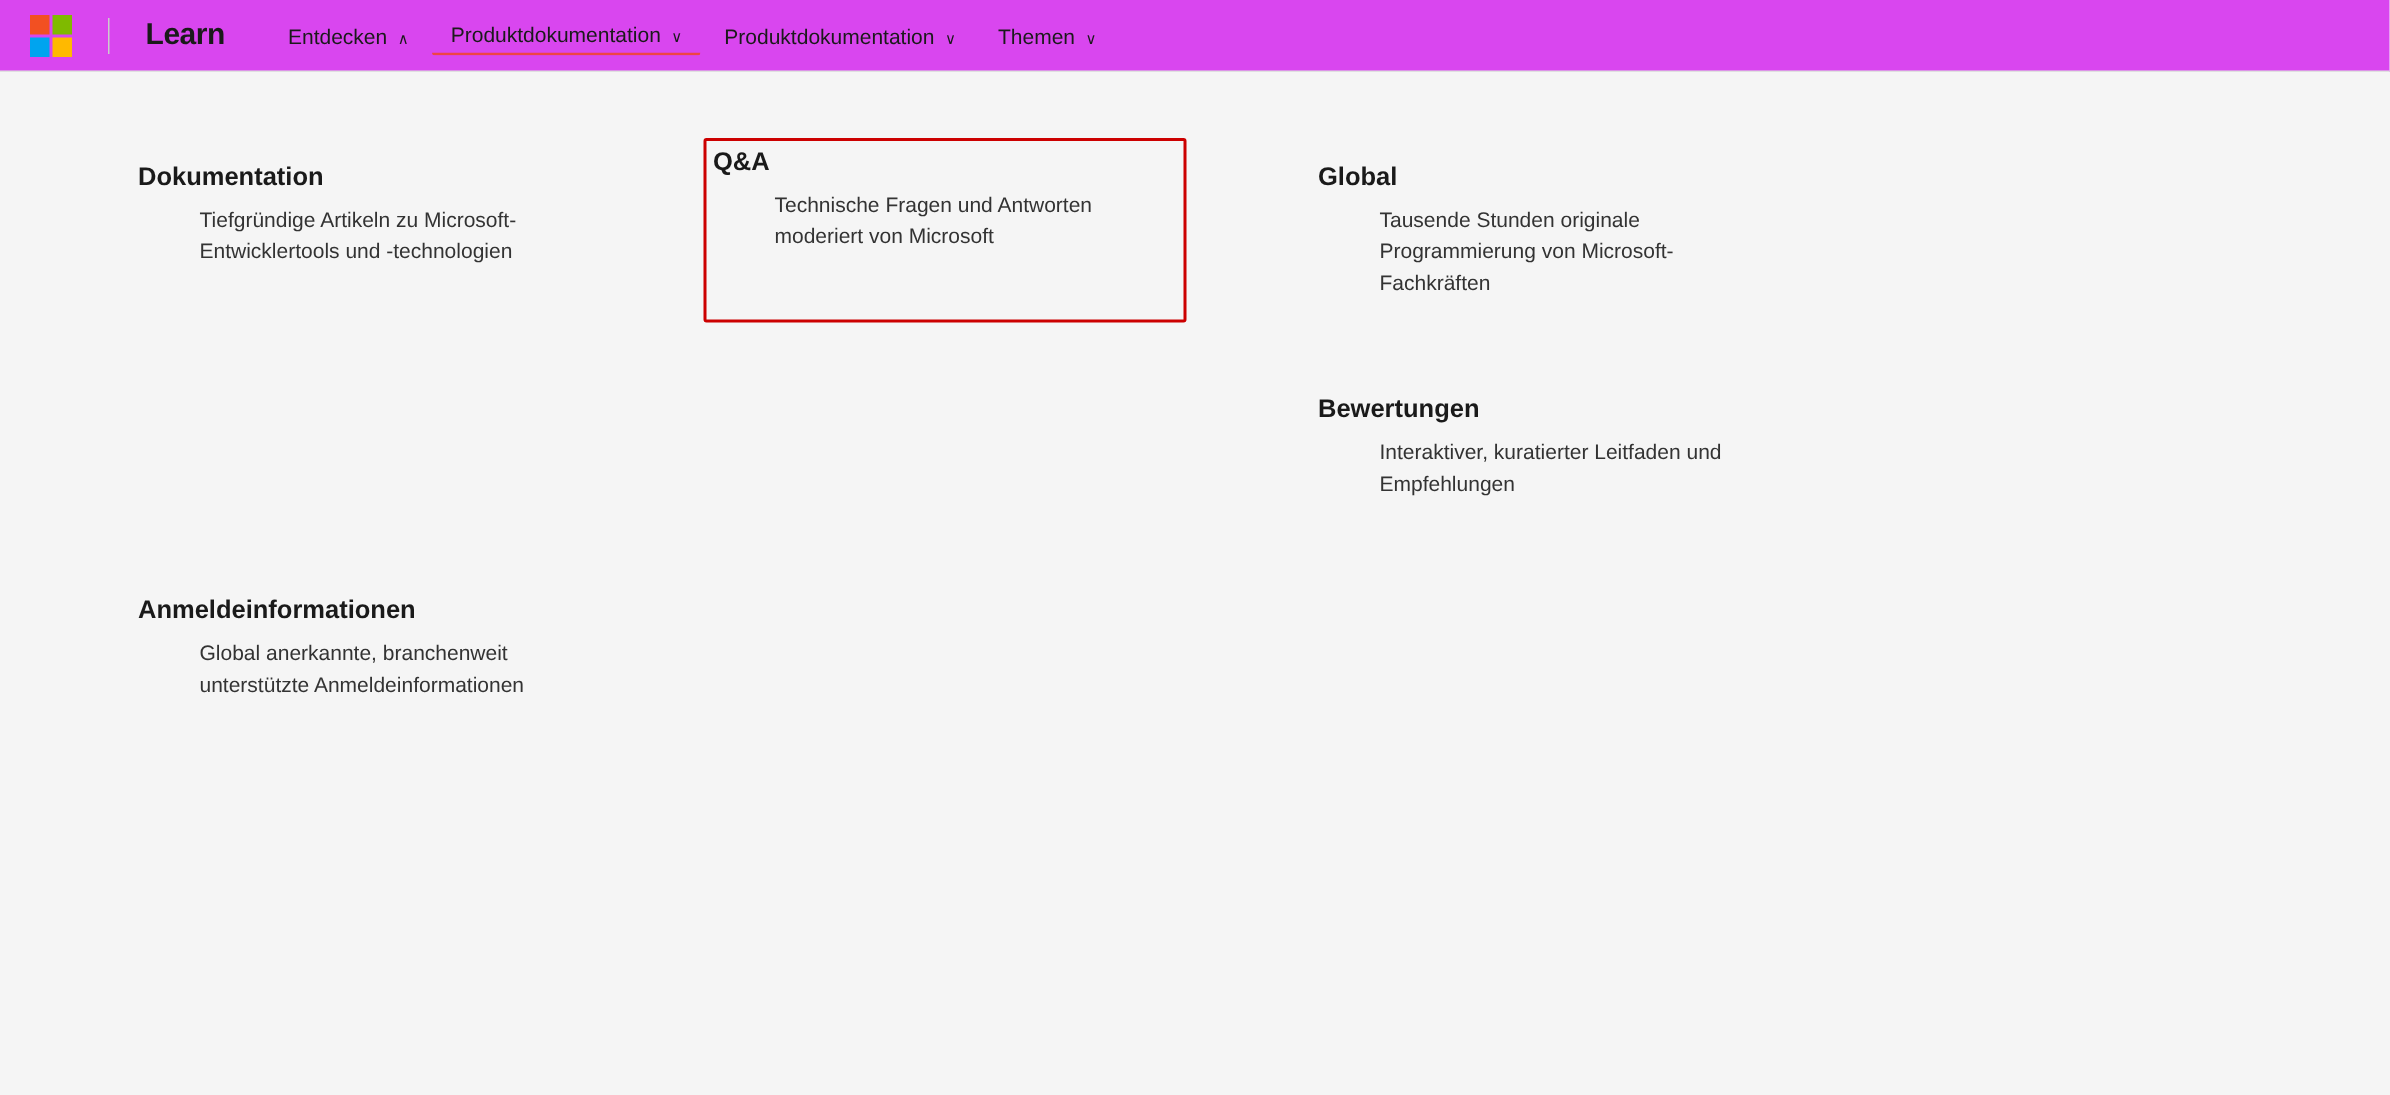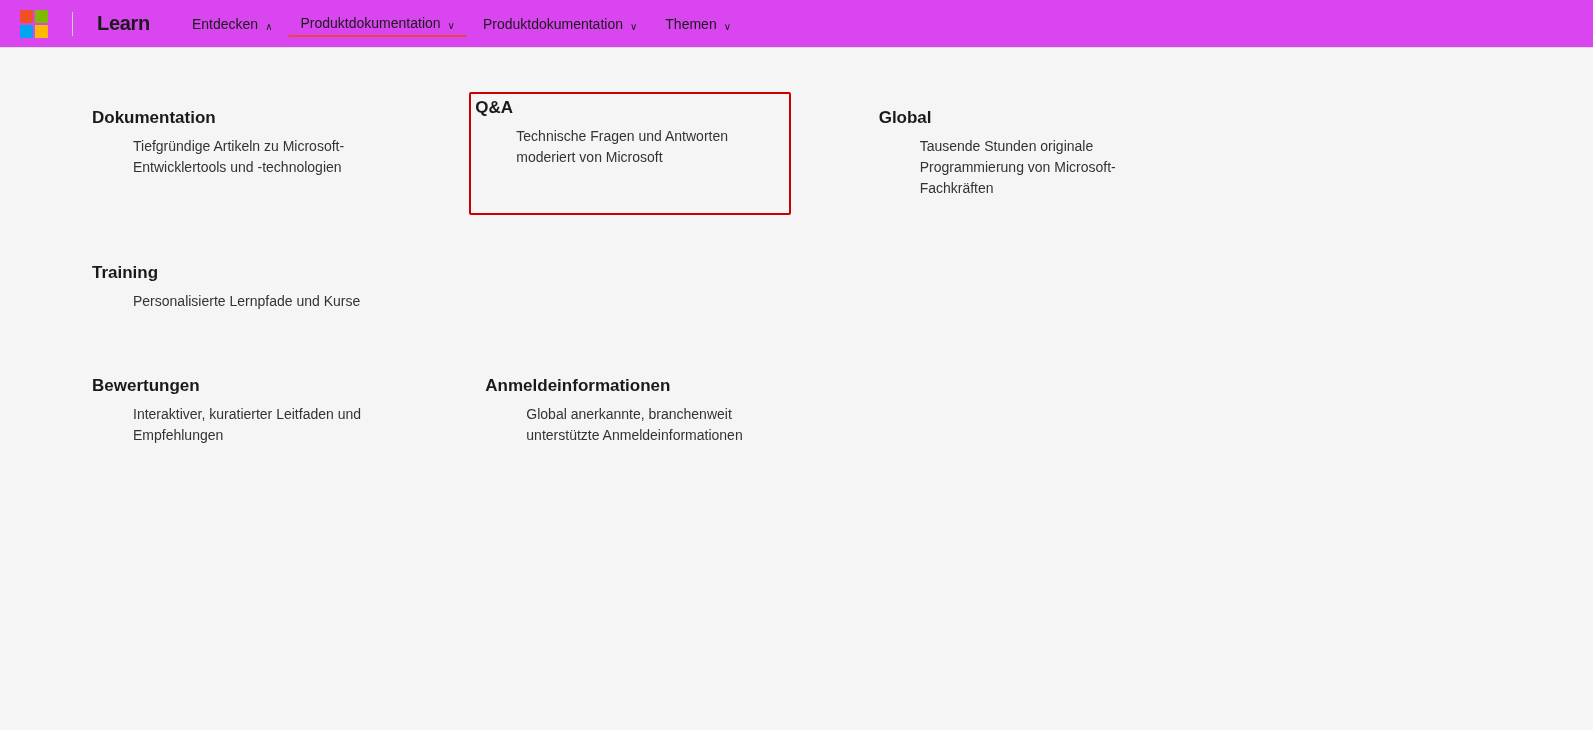--- a/index.html
+++ b/index.html
@@ -177,24 +177,20 @@
     <div class="menu-card highlighted">
       <div class="menu-card-title">Q&amp;A</div>
       <div class="menu-card-desc">Technische Fragen und Antworten moderiert von Microsoft</div>
     </div>
 
     <div class="menu-card">
       <div class="menu-card-title">Global</div>
       <div class="menu-card-desc">Tausende Stunden originale Programmierung von Microsoft-Fachkräften</div>
     </div>
 
-    <div class="menu-card">
-      <div class="menu-card-title">Training</div>
-      <div class="menu-card-desc">Personalisierte Lernpfade und Kurse</div>
-    </div>
 
     <div class="menu-card">
     </div>
 
     <div></div>
 
     <div class="menu-card">
       <div class="menu-card-title">Bewertungen</div>
       <div class="menu-card-desc">Interaktiver, kuratierter Leitfaden und Empfehlungen</div>
     </div>

